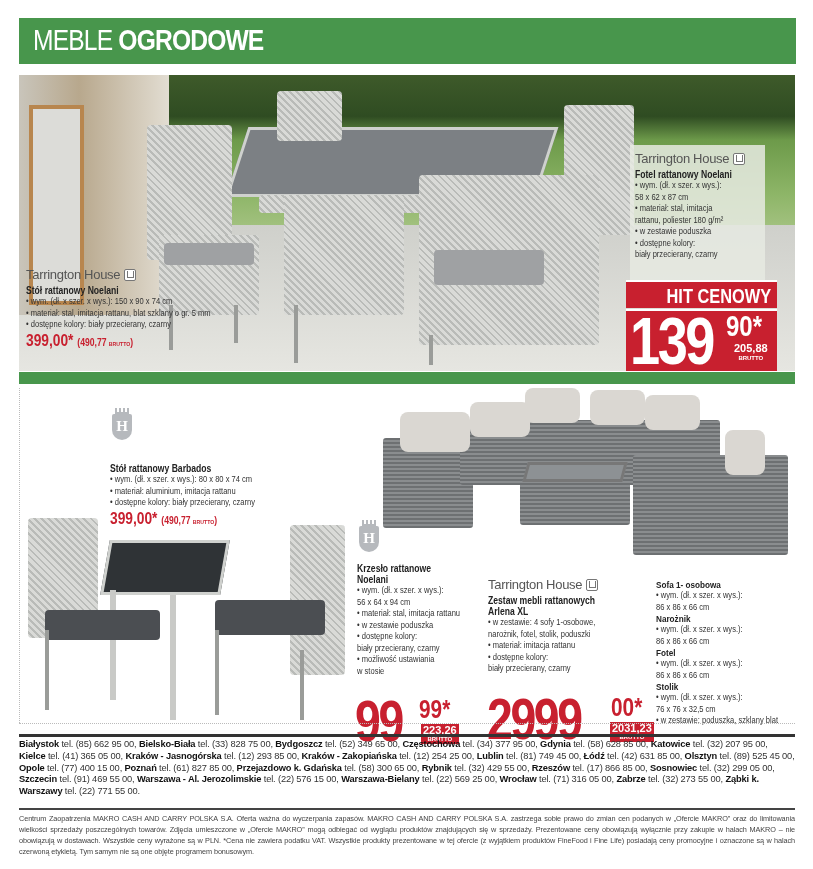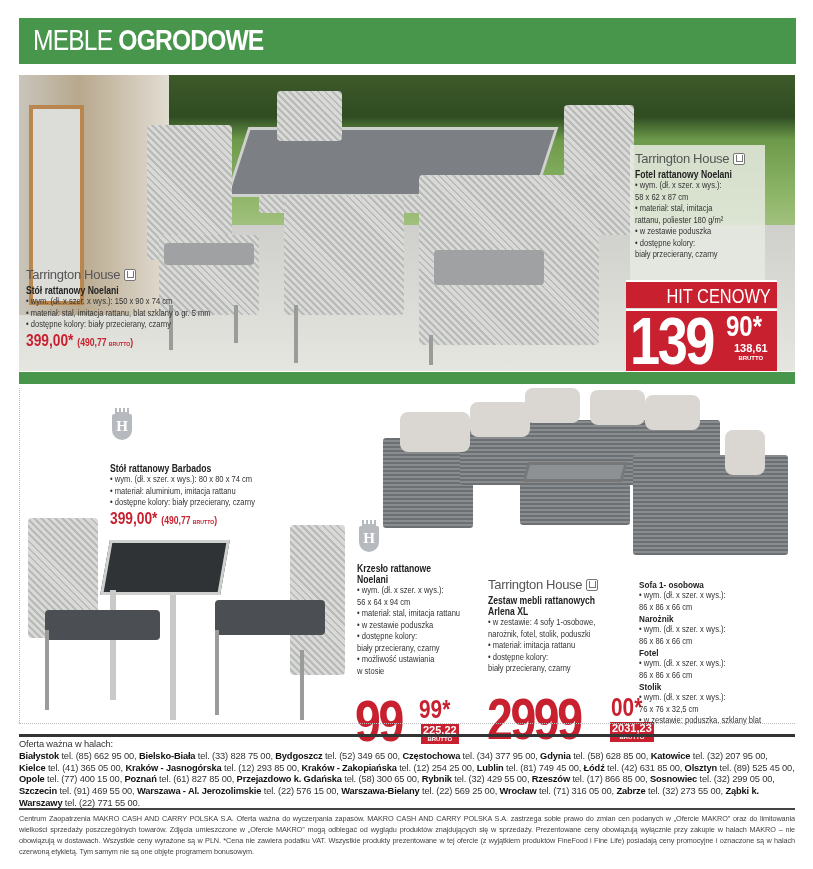--- a/index.html
+++ b/index.html
@@ -15,21 +15,21 @@
 .rattan{position:absolute;background:repeating-linear-gradient(45deg,#d9dad7 0 3px,#b9bbb8 3px 5px),#ccc;border-radius:4px}
 .leg{position:absolute;width:4px;background:#9a9c99}
 .cushion{position:absolute;background:#9fa1a3;border-radius:4px}
 .glass{position:absolute;background:#7c8084;border:3px solid #cfd1ce}
 .infobox{position:absolute;left:630px;top:145px;width:135px;height:137px;background:rgba(230,234,226,.85);padding:6px 5px}
 .brand-th{font-size:13px;color:#555;letter-spacing:-.3px;white-space:nowrap;display:flex;align-items:center;gap:4px}
 .house-icon{display:inline-block;width:12px;height:12px;border:1.5px solid #777;border-radius:2px;position:relative;background:#fff}
 .house-icon:after{content:"";position:absolute;left:2px;top:1px;width:5px;height:6px;border:1.3px solid #777;border-top:none}
 .pname{font-weight:700;font-size:10px;color:#222;transform:scaleX(.86);transform-origin:left;white-space:nowrap;margin-top:3px}
 .spec{font-size:9px;color:#333;line-height:11.5px;transform:scaleX(.84);transform-origin:left;white-space:nowrap}
-.hit{position:absolute;left:626px;top:280px;width:151px;height:28px;background:#c8202f;color:#fff;font-weight:400;font-size:21px;text-align:right;padding-right:6px;line-height:28px;border-top:2px solid #fff}
+.hit{position:absolute;left:626px;top:280px;width:151px;height:28px;background:#c8202f;color:#fff;font-weight:700;font-size:21px;text-align:right;padding-right:6px;line-height:28px;border-top:2px solid #fff}
 .hit span{display:inline-block;transform:scaleX(.78);transform-origin:right}
 .bigprice{position:absolute;left:626px;top:309px;width:151px;height:62px;background:#c8202f;border-top:2px solid #fff;color:#fff}
 .bigprice .int{position:absolute;left:4px;top:-8px;font-size:66px;font-weight:700;letter-spacing:-3px;transform:scaleX(.82);transform-origin:left}
 .bigprice .dec{position:absolute;left:100px;top:-2px;font-size:30px;font-weight:700;transform:scaleX(.8);transform-origin:left}
 .bigprice .br{position:absolute;left:108px;top:32px;font-size:11px;font-weight:700;line-height:10px;text-align:center}
 .bigprice .br small{font-size:6px;display:block}
 .tbl-info{position:absolute;left:26px;top:267px;width:260px}
 .tbl-info .brand-th{font-size:13px}
 .price-line{font-size:16px;font-weight:700;color:#c8202f;transform:scaleX(.86);transform-origin:left;white-space:nowrap;margin-top:1px}
 .price-line small{font-size:10px}
@@ -107,21 +107,21 @@
   <div class="spec">• materiał: stal, imitacja</div>
   <div class="spec">rattanu, poliester 180 g/m²</div>
   <div class="spec">• w zestawie poduszka</div>
   <div class="spec">• dostępne kolory:</div>
   <div class="spec">biały przecierany, czarny</div>
 </div>
 <div class="hit"><span>HIT CENOWY</span></div>
 <div class="bigprice">
   <span class="int">139</span>
   <span class="dec">90*</span>
-  <span class="br"><span>138,61</span><small>BRUTTO</small></span>
+  <span class="br"><span>205,88</span><small>BRUTTO</small></span>
 </div>
 
 <div class="green-bar"></div>
 <div class="dotv"></div>
 
 <div class="crest" style="left:110px;top:408px">
     <div class="cr"></div>
     <div class="sh">H</div>
   </div>
 <div class="block" style="left:110px;top:460px;width:240px">
@@ -171,21 +171,21 @@
   <div class="spec">• materiał: stal, imitacja rattanu</div>
   <div class="spec">• w zestawie poduszka</div>
   <div class="spec">• dostępne kolory:</div>
   <div class="spec">biały przecierany, czarny</div>
   <div class="spec">• możliwość ustawiania</div>
   <div class="spec">w stosie</div>
 </div>
 <div class="smallprice" style="left:355px;top:692px;width:110px;height:60px">
   <span class="int">99</span>
   <span class="dec" style="left:64px;top:4px">99*</span>
-  <span class="brtag" style="left:66px;top:32px"><span>225,22</span><small>BRUTTO</small></span>
+  <span class="brtag" style="left:66px;top:32px"><span>223,26</span><small>BRUTTO</small></span>
 </div>
 
 <div class="block" style="left:488px;top:577px;width:160px">
   <div class="brand-th">
       <span>Tarrington House</span>
       <span class="house-icon"></span>
     </div>
   <div class="pname">Zestaw mebli rattanowych</div>
   <div class="pname" style="margin-top:0">Arlena XL</div>
   <div class="spec">• w zestawie: 4 sofy 1-osobowe,</div>
@@ -193,37 +193,36 @@
   <div class="spec">• materiał: imitacja rattanu</div>
   <div class="spec">• dostępne kolory:</div>
   <div class="spec">biały przecierany, czarny</div>
 </div>
 <div class="smallprice" style="left:487px;top:690px;width:160px;height:60px">
   <span class="int">2999</span>
   <span class="dec" style="left:124px;top:4px">00*</span>
   <span class="brtag" style="left:123px;top:32px"><span>2031,23</span><small>BRUTTO</small></span>
 </div>
 
-<div class="block" style="left:639px;top:579px;width:145px">
+<div class="block" style="left:656px;top:579px;width:145px">
   <div class="pname" style="font-size:9.5px;margin-top:0">Sofa 1- osobowa</div>
   <div class="spec">• wym. (dł. x szer. x wys.):</div>
   <div class="spec">86 x 86 x 66 cm</div>
   <div class="pname" style="font-size:9.5px;margin-top:0">Narożnik</div>
   <div class="spec">• wym. (dł. x szer. x wys.):</div>
   <div class="spec">86 x 86 x 66 cm</div>
   <div class="pname" style="font-size:9.5px;margin-top:0">Fotel</div>
   <div class="spec">• wym. (dł. x szer. x wys.):</div>
   <div class="spec">86 x 86 x 66 cm</div>
   <div class="pname" style="font-size:9.5px;margin-top:0">Stolik</div>
   <div class="spec">• wym. (dł. x szer. x wys.):</div>
   <div class="spec">76 x 76 x 32,5 cm</div>
   <div class="spec">• w zestawie: poduszka, szklany blat</div>
 </div>
 
 <div class="doth"></div>
 <div class="black-line"></div>
 
 <div class="footer-offer">
-  <div>Oferta ważna w halach:</div>
   <div id="stores"><b>Białystok</b><span> tel. (85) 662 95 00, </span><b>Bielsko-Biała</b><span> tel. (33) 828 75 00, </span><b>Bydgoszcz</b><span> tel. (52) 349 65 00, </span><b>Częstochowa</b><span> tel. (34) 377 95 00, </span><b>Gdynia</b><span> tel. (58) 628 85 00, </span><b>Katowice</b><span> tel. (32) 207 95 00, </span><b>Kielce</b><span> tel. (41) 365 05 00, </span><b>Kraków - Jasnogórska</b><span> tel. (12) 293 85 00, </span><b>Kraków - Zakopiańska</b><span> tel. (12) 254 25 00, </span><b>Lublin</b><span> tel. (81) 749 45 00, </span><b>Łódź</b><span> tel. (42) 631 85 00, </span><b>Olsztyn</b><span> tel. (89) 525 45 00, </span><b>Opole</b><span> tel. (77) 400 15 00, </span><b>Poznań</b><span> tel. (61) 827 85 00, </span><b>Przejazdowo k. Gdańska</b><span> tel. (58) 300 65 00, </span><b>Rybnik</b><span> tel. (32) 429 55 00, </span><b>Rzeszów</b><span> tel. (17) 866 85 00, </span><b>Sosnowiec</b><span> tel. (32) 299 05 00, </span><b>Szczecin</b><span> tel. (91) 469 55 00, </span><b>Warszawa - Al. Jerozolimskie</b><span> tel. (22) 576 15 00, </span><b>Warszawa-Bielany</b><span> tel. (22) 569 25 00, </span><b>Wrocław</b><span> tel. (71) 316 05 00, </span><b>Zabrze</b><span> tel. (32) 273 55 00, </span><b>Ząbki k. Warszawy</b><span> tel. (22) 771 55 00.</span></div>
 </div>
 <div class="black-line2"></div>
 <div class="footer-legal">Centrum Zaopatrzenia MAKRO CASH AND CARRY POLSKA S.A. Oferta ważna do wyczerpania zapasów. MAKRO CASH AND CARRY POLSKA S.A. zastrzega sobie prawo do zmian cen podanych w „Ofercie MAKRO” oraz do limitowania wielkości sprzedaży poszczególnych towarów. Zdjęcia umieszczone w „Ofercie MAKRO” mogą odbiegać od wyglądu produktów znajdujących się w sprzedaży. Prezentowane ceny obowiązują wyłącznie przy zakupie w halach MAKRO – nie obowiązują w dostawach. Wszystkie ceny wyrażone są w PLN. *Cena nie zawiera podatku VAT. Wszystkie produkty prezentowane w tej ofercie (z wyjątkiem produktów FineFood i Fine Life) posiadają ceny promocyjne i oznaczone są w halach czerwoną etykietą. Tym samym nie są one objęte programem bonusowym.</div>
 
 </body></html>

